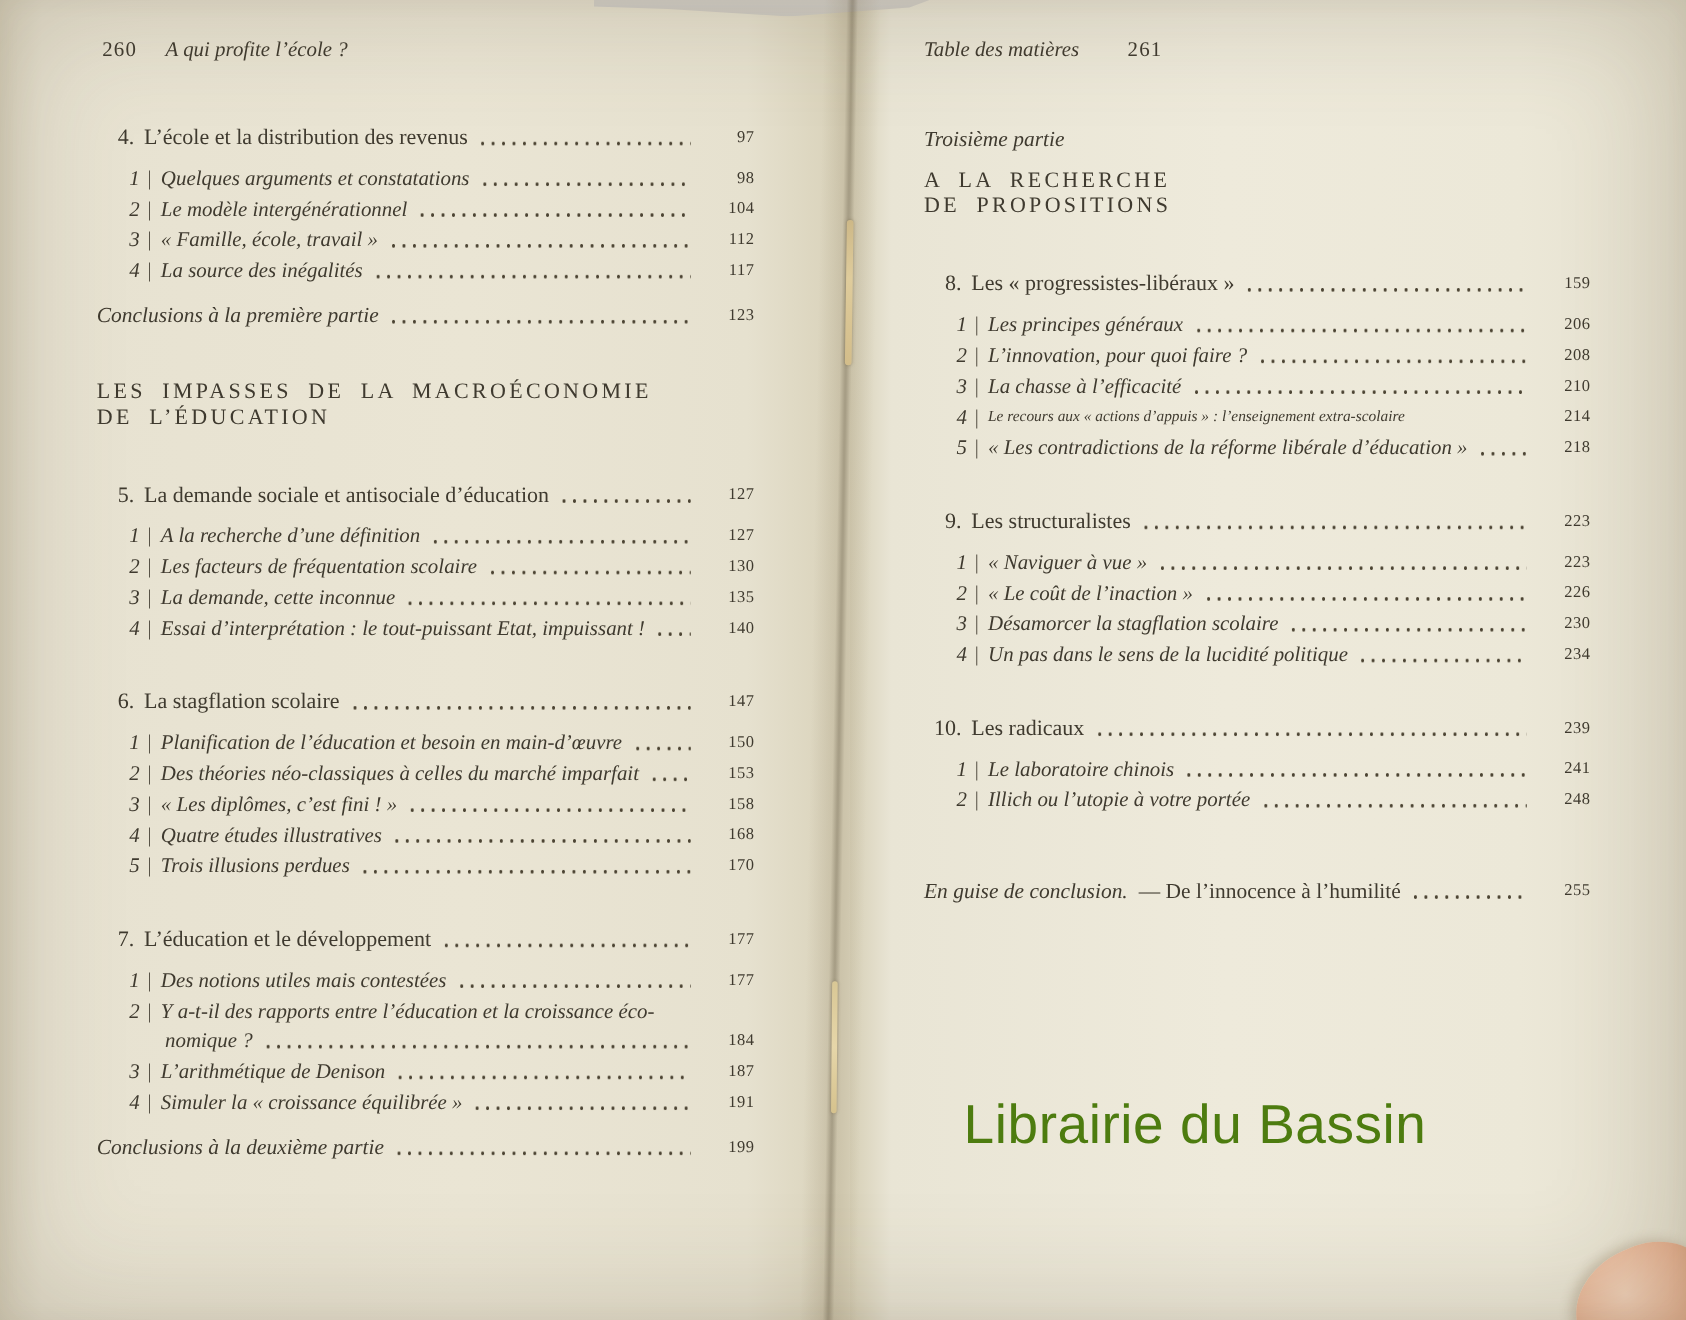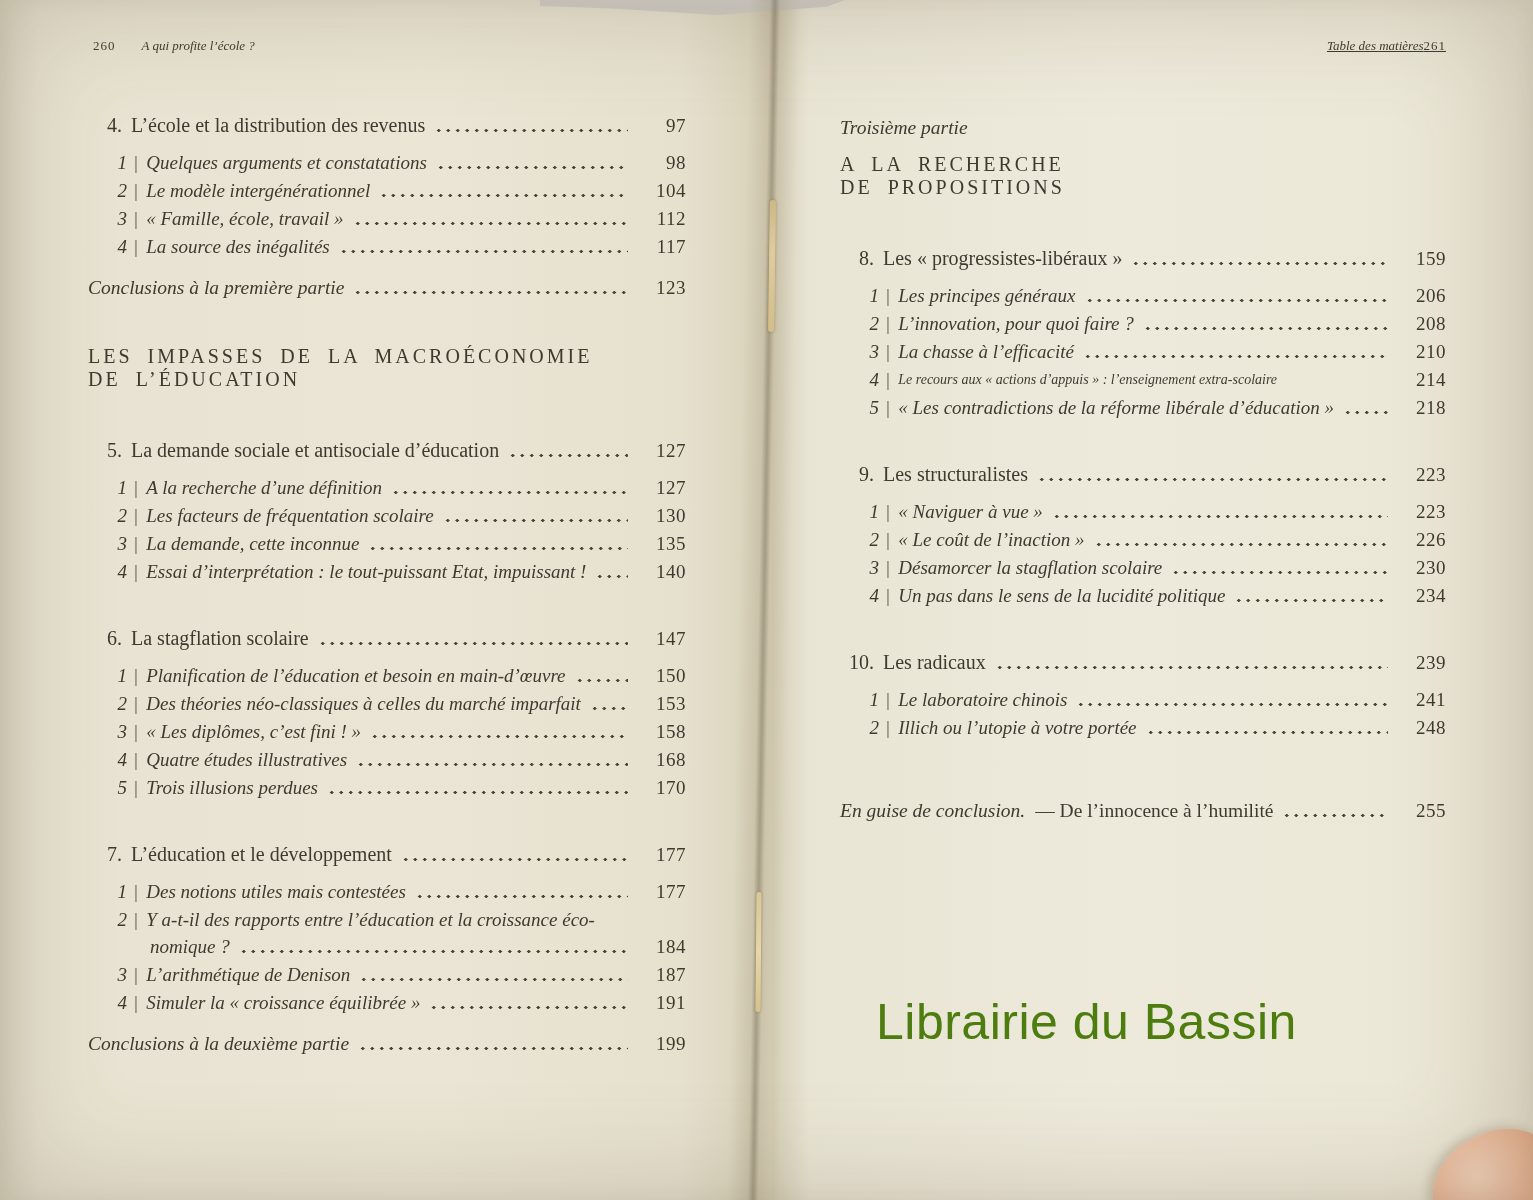--- a/index.html
+++ b/index.html
@@ -51,40 +51,40 @@
     box-shadow:-4px -4px 10px rgba(120,90,60,0.25);
   }
   .vignette{
     position:absolute;inset:0;pointer-events:none;z-index:6;
     box-shadow:inset 0 0 100px 18px rgba(99,87,58,0.20), inset 0 0 20px rgba(99,87,58,0.07);
   }
   
   .page-col{position:absolute;top:34px;z-index:3;}
   #left-col{left:88px;width:598px;}
   #right-col{left:840px;width:606px;}
-  .header-row{display:flex;align-items:baseline;font-size:13px;line-height:24px;}
+  .header-row{display:flex;align-items:baseline;font-size:19px;line-height:24px;}
   #left-col .header-row{gap:26px;padding-left:5px;}
-  #right-col .header-row{justify-content:flex-end;padding-right:0;text-decoration:underline;}
+  #right-col .header-row{gap:44px;padding-right:0;}
   .running-title{font-style:italic;}
   .folio{letter-spacing:1px;}
   .row{display:flex;align-items:flex-end;line-height:27px;}
   .chapter{font-size:20px;}
   .ch-num{flex:none;width:34px;text-align:right;margin-right:9px;}
   .sub{font-size:19px;font-style:italic;margin-left:26px;}
   .sub-num{flex:none;width:13px;text-align:right;}
   .bar{flex:none;margin:0 8px 0 6px;opacity:0.85;}
   .title{white-space:nowrap;}
   .row.tight .title{font-size:14px;}
   .leader{
     flex:1;min-width:12px;height:5px;margin:0 4px 6px 9px;
     background-image:radial-gradient(circle,#4c4433 1.45px,rgba(76,68,51,0) 1.6px);
     background-size:9.5px 5px;background-repeat:repeat-x;background-position:left center;
   }
   .spacer{flex:1;min-width:6px;}
-  .page-num{flex:none;width:54px;text-align:right;font-style:normal;font-size:19px;letter-spacing:0.5px;}
+  .page-num{flex:none;width:54px;text-align:right;font-style:normal;font-size:15px;letter-spacing:0.5px;}
   .conclusion{font-size:19.5px;font-style:italic;}
   .conclusion .roman{font-style:normal;margin-left:10px;}
   .row.cont{margin-left:62px;}
   .sub2-wrap{margin-top:1px;}
   .part-label{font-size:19.5px;font-style:italic;line-height:27px;margin-bottom:12px;}
   .part-caps{font-size:20px;letter-spacing:3px;word-spacing:7px;line-height:23px;}
   
   .watermark{
     position:absolute;left:876px;top:992px;z-index:5;
     font-family:"Liberation Sans","DejaVu Sans",sans-serif;

